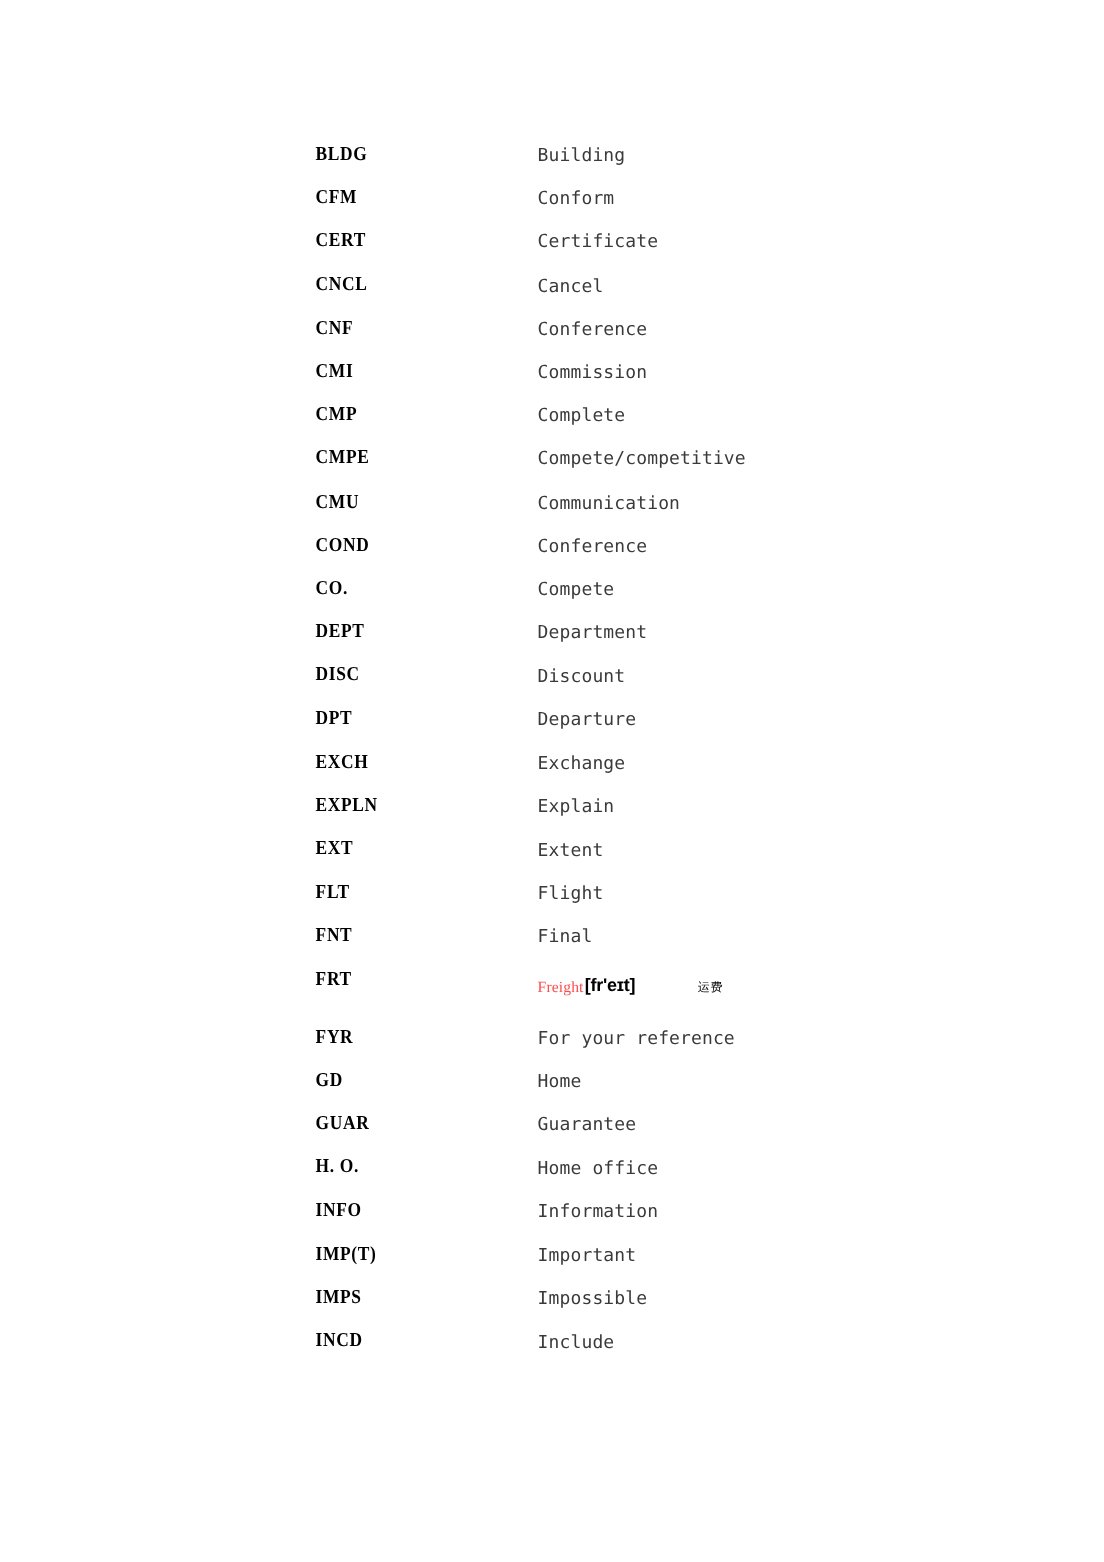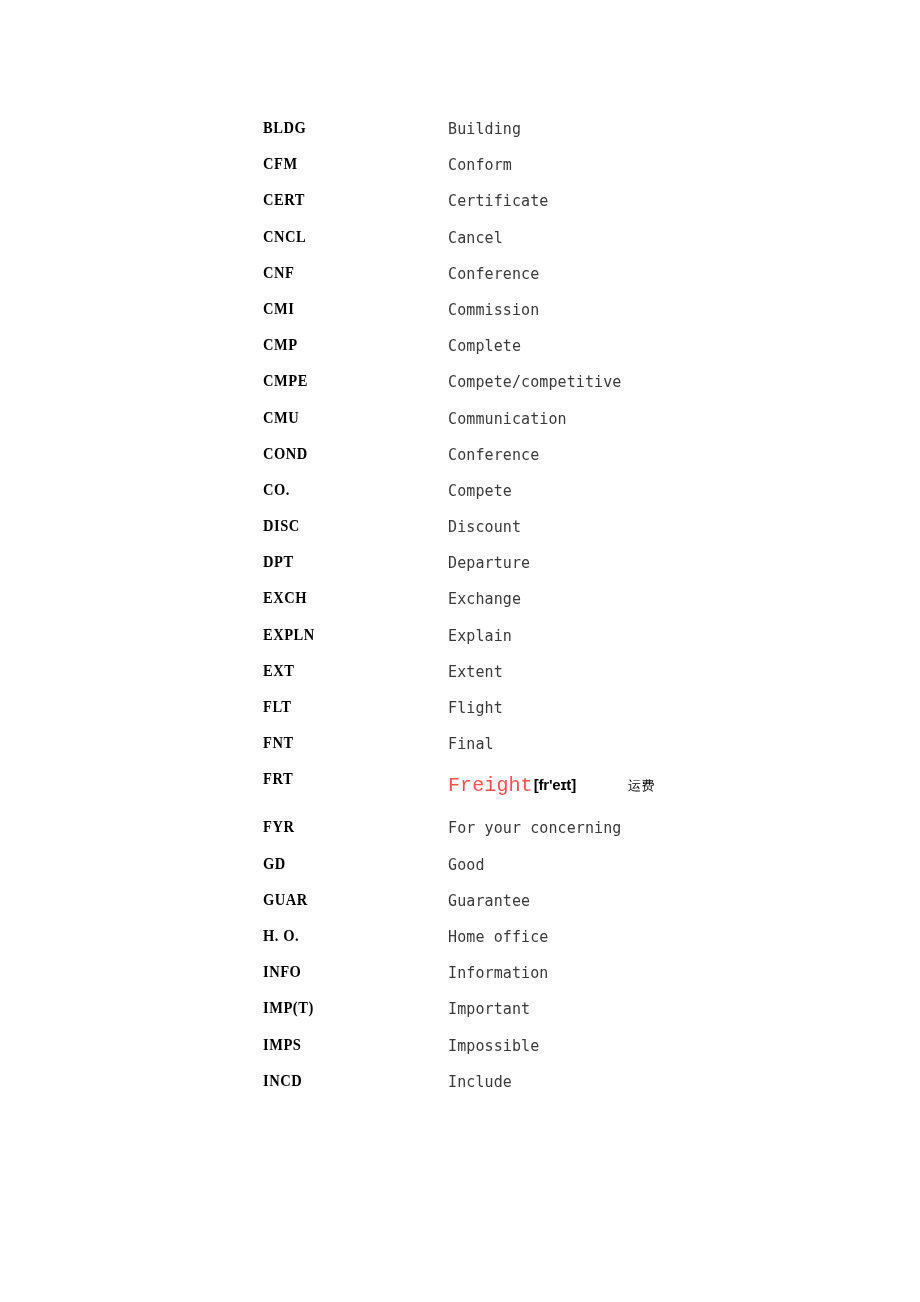--- a/index.html
+++ b/index.html
@@ -71,38 +71,38 @@
   
   .row.tall .meaning {
     top: 6px;
   }
   .row.tall .abbr {
     top: 0px;
   }
 
   .term-red {
     color: #f94f4f;
-    font-family: Liberation Mono, monospace;
-    font-size: 20px;
+    font-family: Liberation Serif, serif;
+    font-size: 13px;
     letter-spacing: 0.1px;
   }
   .phonetic {
     font-family: Liberation Sans, sans-serif;
     font-weight: bold;
     font-size: 15px;
     color: #000000;
     letter-spacing: -0.2px;
     vertical-align: 1px;
     margin-left: 1px;
   }
   .cjk {
     display: inline-block;
     margin-left: 52px;
     font-family: "DejaVu Sans", "Liberation Sans", sans-serif;
-    font-size: 13px;
+    font-size: 10px;
     color: #000000;
     letter-spacing: 0.5px;
     vertical-align: 1px;
   }
 </style>
 </head>
 <body>
 
 <div id="page">
   <div id="glossary">
@@ -144,20 +144,24 @@
       </div>
       <div class="row">
         <div class="abbr">COND</div>
         <div class="meaning">Conference</div>
       </div>
       <div class="row">
         <div class="abbr">CO.</div>
         <div class="meaning">Compete</div>
       </div>
       <div class="row">
+        <div class="abbr">DEPT</div>
+        <div class="meaning">Department</div>
+      </div>
+      <div class="row">
         <div class="abbr">DISC</div>
         <div class="meaning">Discount</div>
       </div>
       <div class="row">
         <div class="abbr">DPT</div>
         <div class="meaning">Departure</div>
       </div>
       <div class="row">
         <div class="abbr">EXCH</div>
         <div class="meaning">Exchange</div>
@@ -177,25 +181,25 @@
       <div class="row">
         <div class="abbr">FNT</div>
         <div class="meaning">Final</div>
       </div>
       <div class="row tall">
         <div class="abbr">FRT</div>
         <div class="meaning"><span class="term-red">Freight</span><span class="phonetic">[fr'eɪt]</span><span class="cjk">运费</span></div>
       </div>
       <div class="row">
         <div class="abbr">FYR</div>
-        <div class="meaning">For your concerning</div>
+        <div class="meaning">For your reference</div>
       </div>
       <div class="row">
         <div class="abbr">GD</div>
-        <div class="meaning">Good</div>
+        <div class="meaning">Home</div>
       </div>
       <div class="row">
         <div class="abbr">GUAR</div>
         <div class="meaning">Guarantee</div>
       </div>
       <div class="row">
         <div class="abbr">H. O.</div>
         <div class="meaning">Home office</div>
       </div>
       <div class="row">

